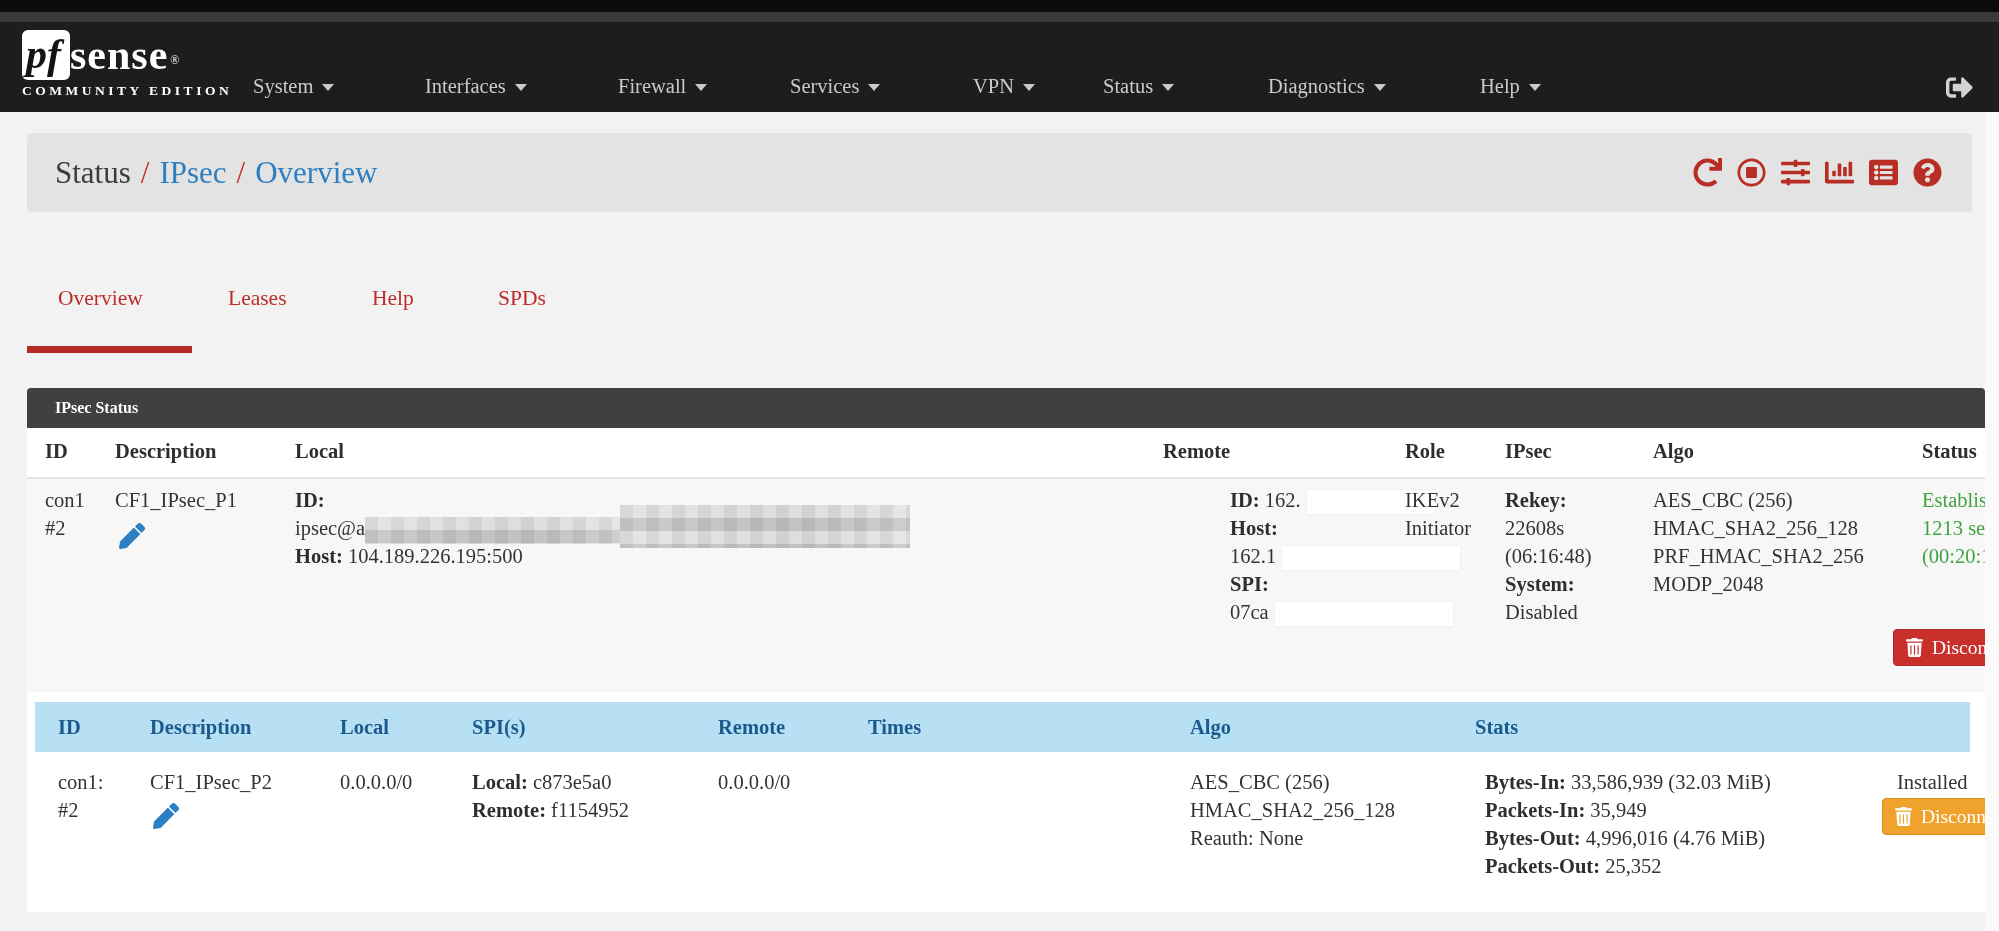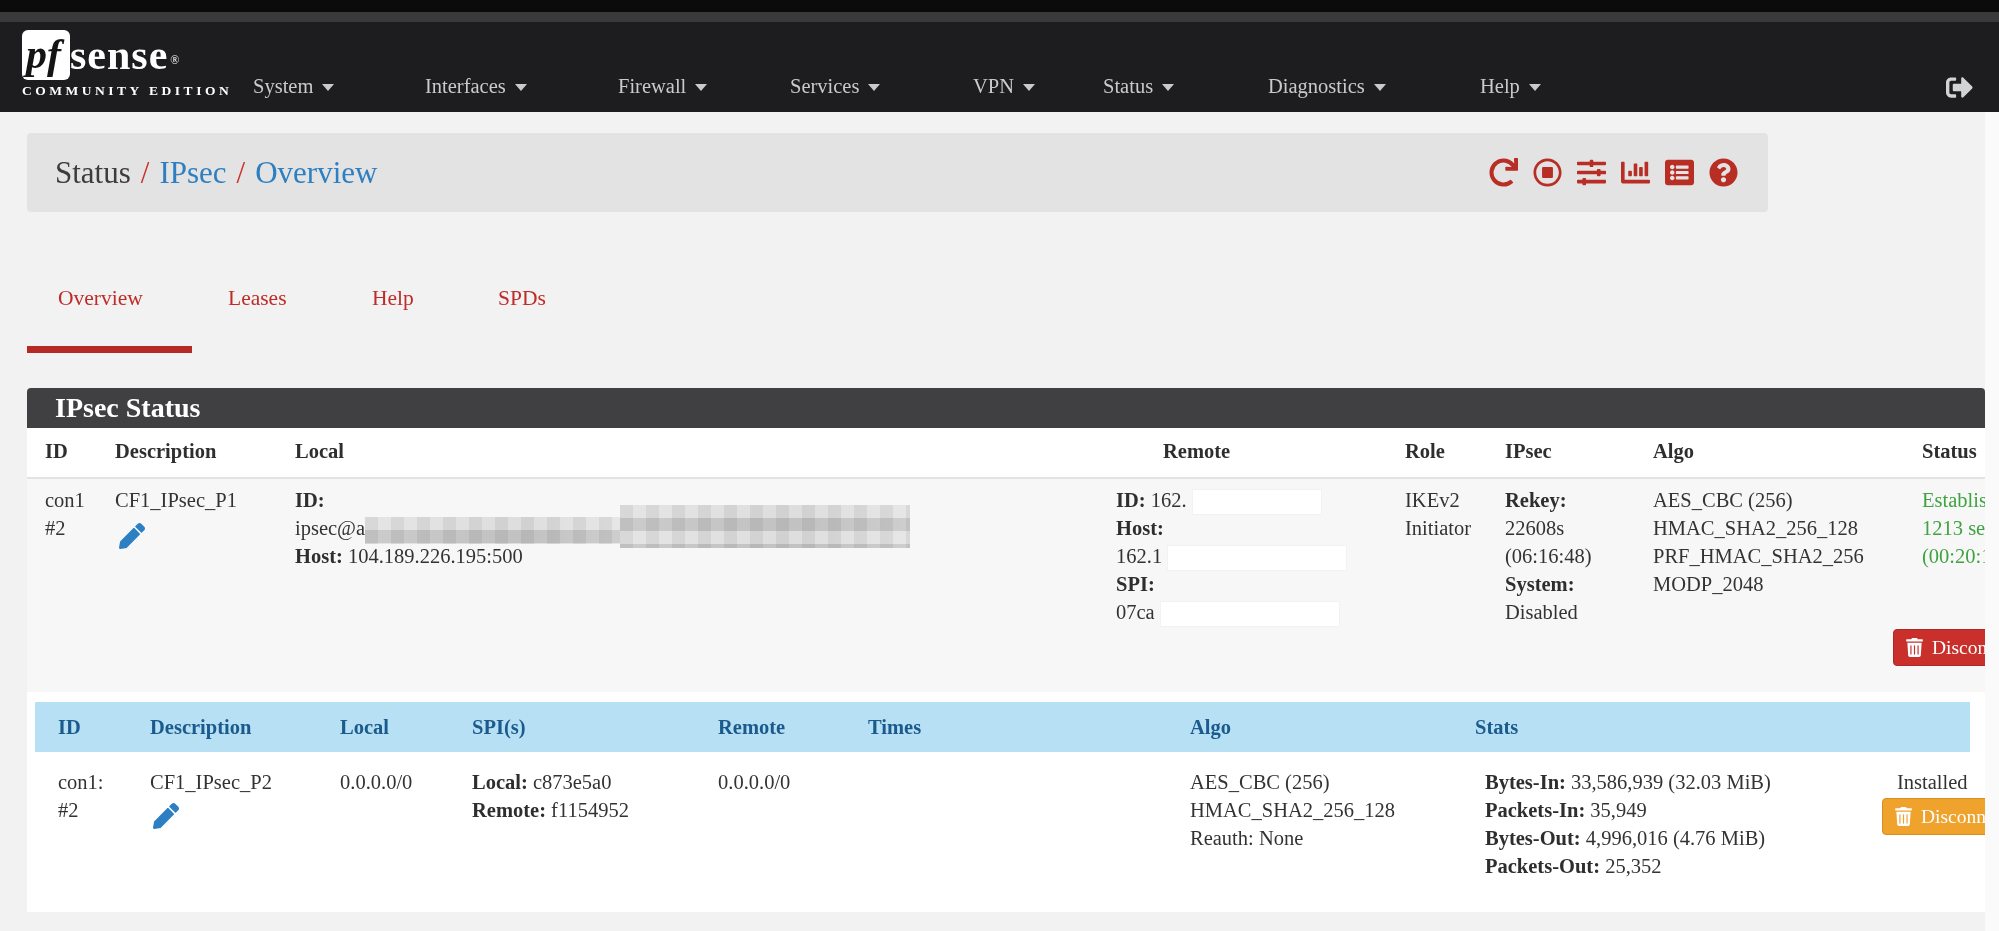--- a/index.html
+++ b/index.html
@@ -30,37 +30,37 @@
   .caret { width:0; height:0; border-left:6px solid transparent; border-right:6px solid transparent;
     border-top:7px solid #c9cacb; margin-top:3px; }
   .logout { position:absolute; left:1946px; top:52px; width:27px; height:27px; cursor:pointer; }
 
   
   .content { left:0; top:112px; width:1985px; height:819px; overflow:hidden; }
   .gutter { left:1985px; top:112px; width:14px; height:819px; background:#fafafa; }
 
   
   .breadcrumb {
-    left:27px; top:21px; width:1741px; height:79px; background:#e3e3e3; border-radius:4px;
+    left:27px; top:21px; width:1945px; height:79px; background:#e3e3e3; border-radius:4px;
   }
   .crumb-text { position:absolute; left:28px; top:0; height:79px; line-height:79px; font-size:31px; white-space:nowrap; }
   .crumb-sep { color:#c9302c; padding:0 10px; }
   .crumb-link { color:#2e7fc1; cursor:pointer; }
   .crumb-here { color:#3c3c3c; }
   .crumb-actions { position:absolute; right:30px; top:0; height:79px; display:flex; align-items:center; gap:15px; }
   .action-icon { width:29px; height:29px; color:#b82e24; cursor:pointer; }
   .action-icon svg { width:100%; height:100%; fill:currentColor; display:block; }
 
   
   .tab { position:absolute; top:174px; height:30px; font-size:21.5px; color:#bf2c28; cursor:pointer; white-space:nowrap; }
   .tab-underline { left:27px; top:234px; width:165px; height:7px; background:#b52a25; }
 
   
   .panel-heading { left:27px; top:276px; width:1958px; height:57px; background:#404042;
-    border-radius:4px 4px 0 0; color:#fff; font-weight:bold; font-size:28px; line-height:39px; padding-left:28px; }
+    border-radius:4px 4px 0 0; color:#fff; font-weight:bold; font-size:16px; line-height:39px; padding-left:28px; }
   .panel-body { left:27px; top:316px; width:1958px; height:484px; background:#fff; }
   .hdr-border { left:27px; top:365px; width:1958px; height:2px; background:#e3e3e3; }
   .stripe { left:27px; top:366px; width:1958px; height:214px; background:#f7f7f7; }
 
   .th { position:absolute; top:328px; height:30px; font-weight:bold; font-size:20.5px; color:#2e2e2e; white-space:nowrap; }
 
   .col { position:absolute; white-space:nowrap; }
   .line { height:28px; line-height:28px; font-size:20.5px; color:#333; }
   .b { font-weight:bold; color:#2e2e2e; }
   .green { color:#3fa33f; }
@@ -225,21 +225,21 @@
 
     <div class="col" style="left:295px; top:374px">
       <div class="line"><span class="b">ID:</span></div>
       <div class="line">
         <span>ipsec@a</span><span class="mosaic" style="width:258px; height:27px"></span><span>Jd</span>
       </div>
       <div class="line"><span class="b">Host:</span> <span>104.189.226.195:500</span></div>
       <span class="mosaic" style="position:absolute; left:325px; top:19px; width:290px; height:43px"></span>
     </div>
 
-    <div class="col" style="left:1116px; top:374px">
+    <div class="col" style="left:1230px; top:374px">
       <div class="line"><span class="b">ID:</span> <span>162.</span><span class="whitebox" style="width:128px"></span></div>
       <div class="line"><span class="b">Host:</span></div>
       <div class="line"><span>162.1</span><span class="whitebox" style="width:178px"></span></div>
       <div class="line"><span class="b">SPI:</span></div>
       <div class="line"><span>07ca</span><span class="whitebox" style="width:178px"></span></div>
     </div>
 
     <div class="col" style="left:1405px; top:374px">
       <div class="line">IKEv2</div>
       <div class="line">Initiator</div>

